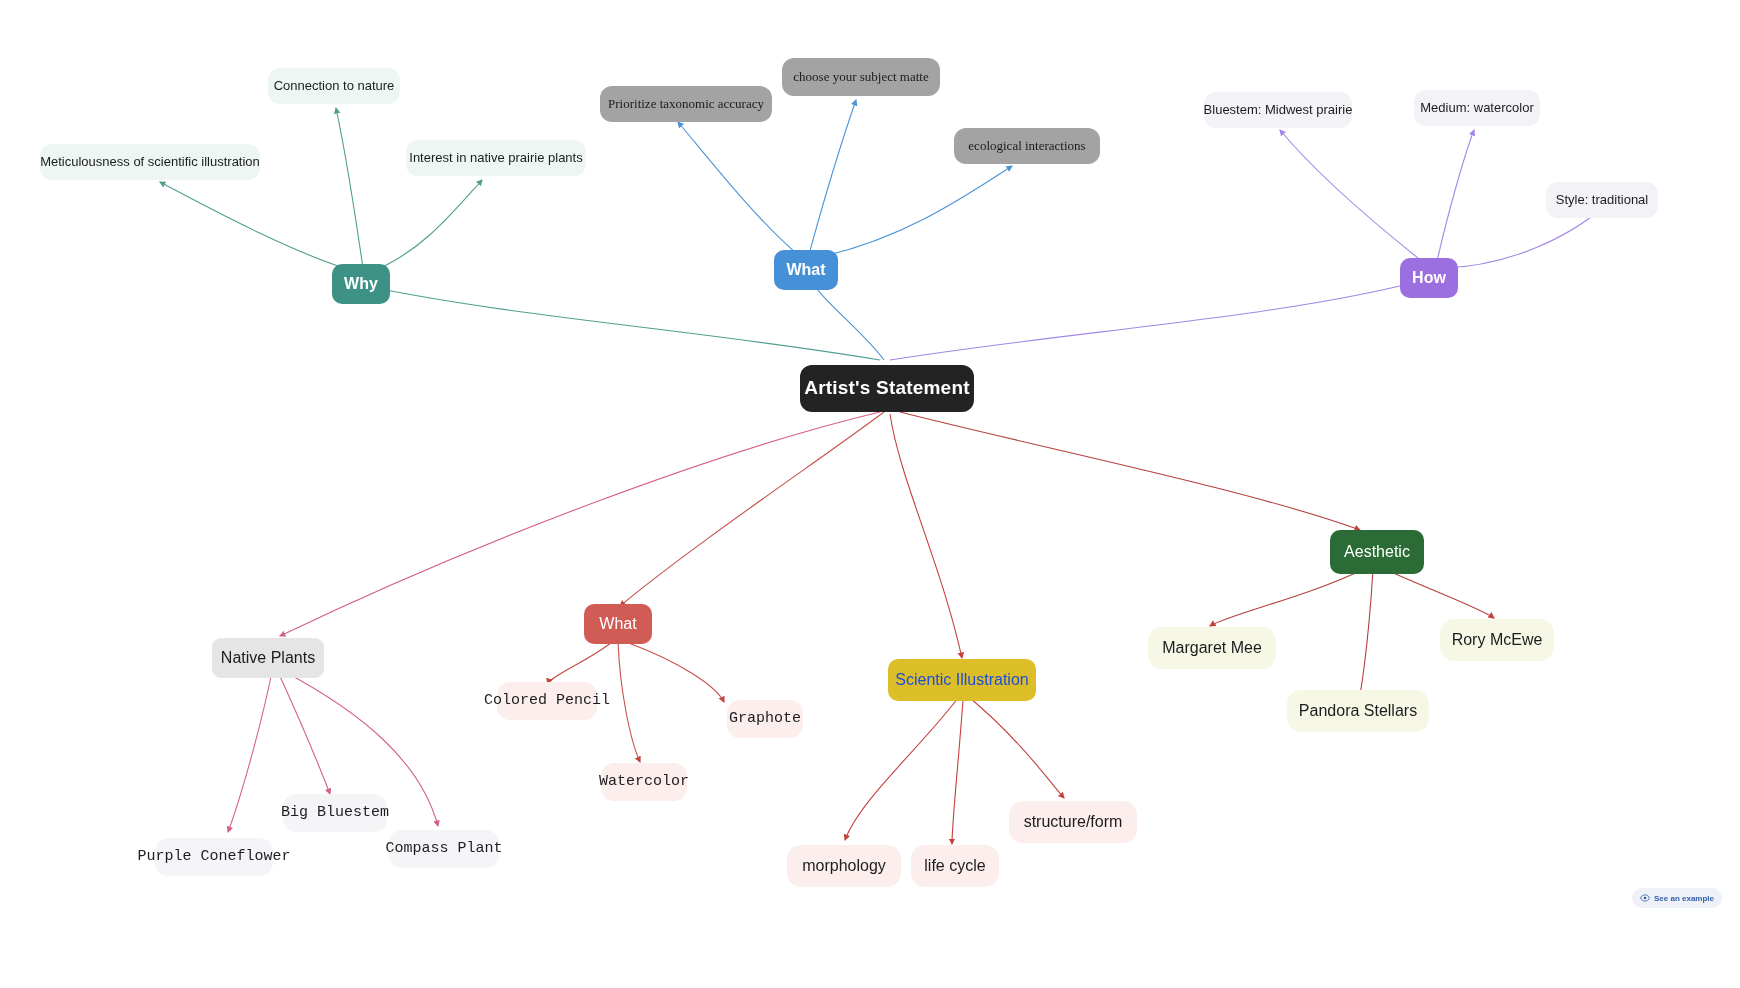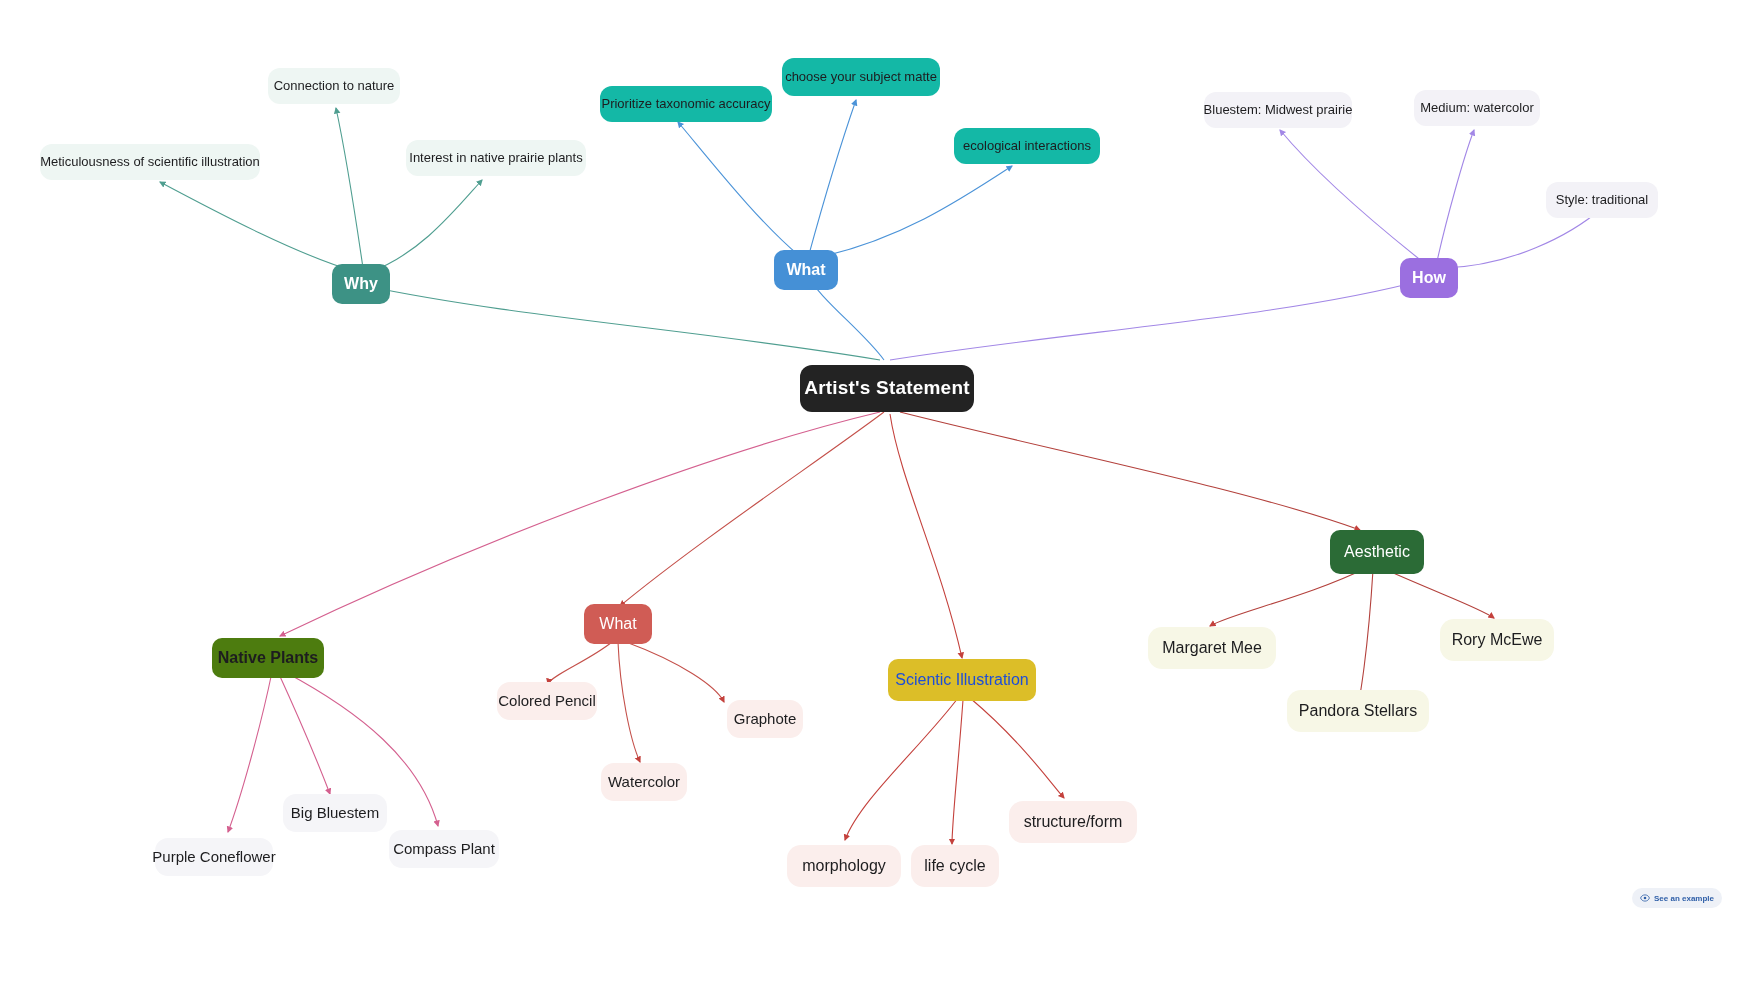--- a/index.html
+++ b/index.html
@@ -51,42 +51,42 @@
   
   .n-l1 {
     color: #ffffff;
     font-weight: bold;
     font-size: 16px;
     border-radius: 10px;
   }
   .n-why  { background: #3d9285; }
   .n-what { background: #4590d6; }
   .n-how  { background: #9b6fe0; }
-  .n-native { background: #4d7c0f; color:#1d1d1f; font-weight:bold; }
+  .n-native { background: #e5e5e5; color:#1d1d1f; font-weight:normal;border-radius:9px; }
   .n-media  { background: #d05c55; color:#ffffff; font-weight:normal; }
   .n-sci    { background: #dcbe28; color:#1d4ed8; font-weight:normal; }
   .n-aes    { background: #2b6b36; color:#ffffff; font-weight:normal; }
 
   
   .chip {
     border-radius: 12px;
     font-size: 13px;
     color: #1d1d1f;
     font-weight: normal;
     padding: 0 12px;
   }
   .chip-mint  { background: #eef6f3; }
-  .chip-blue  { background: #14b8a6; }
+  .chip-blue  { background: #a3a3a3; font-family: Liberation Serif, serif; }
   .chip-lilac { background: #f3f2f7; }
   .chip-grey  { background: #f5f5f8; }
   .chip-rose  { background: #fbeeec; }
   .chip-cream { background: #f7f7e6; }
 
   .chip-lg { font-size: 16px; border-radius: 14px; }
-  .chip-md { font-size: 15px; border-radius: 13px; }
+  .chip-md { font-size: 15px; border-radius: 13px; font-family: Liberation Mono, monospace; }
 
   
   #see-example {
     position: absolute;
     left: 1632px;
     top: 888px;
     height: 20px;
     display: flex;
     align-items: center;
     gap: 4px;

